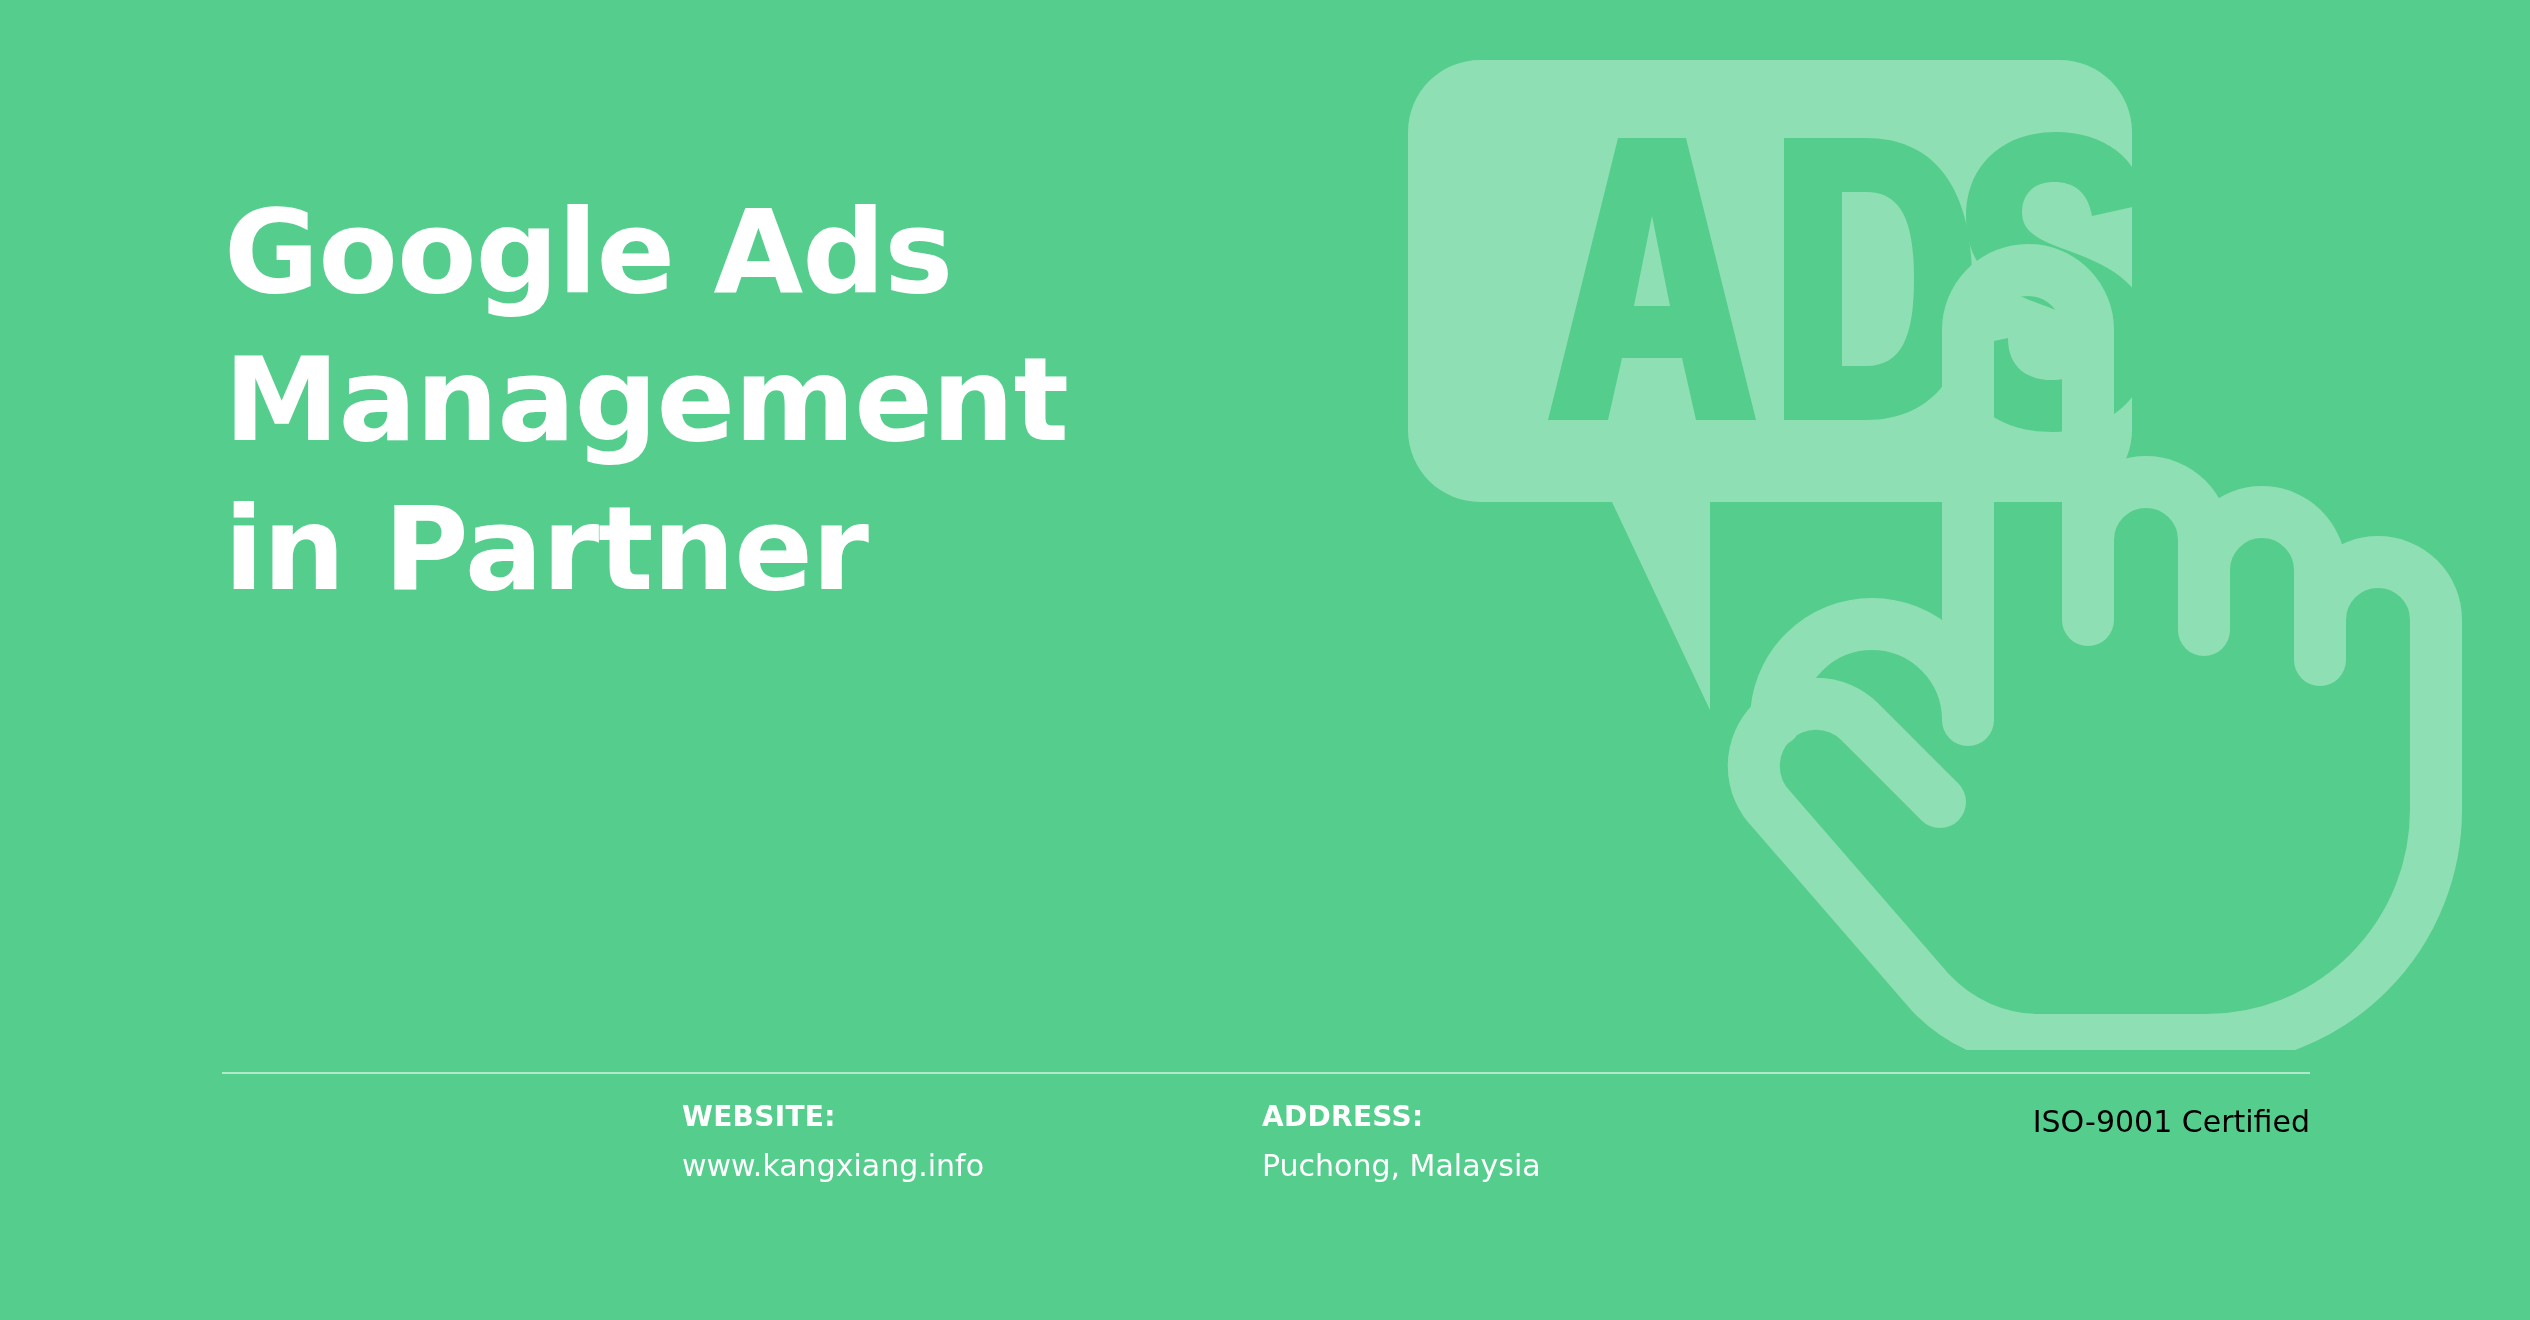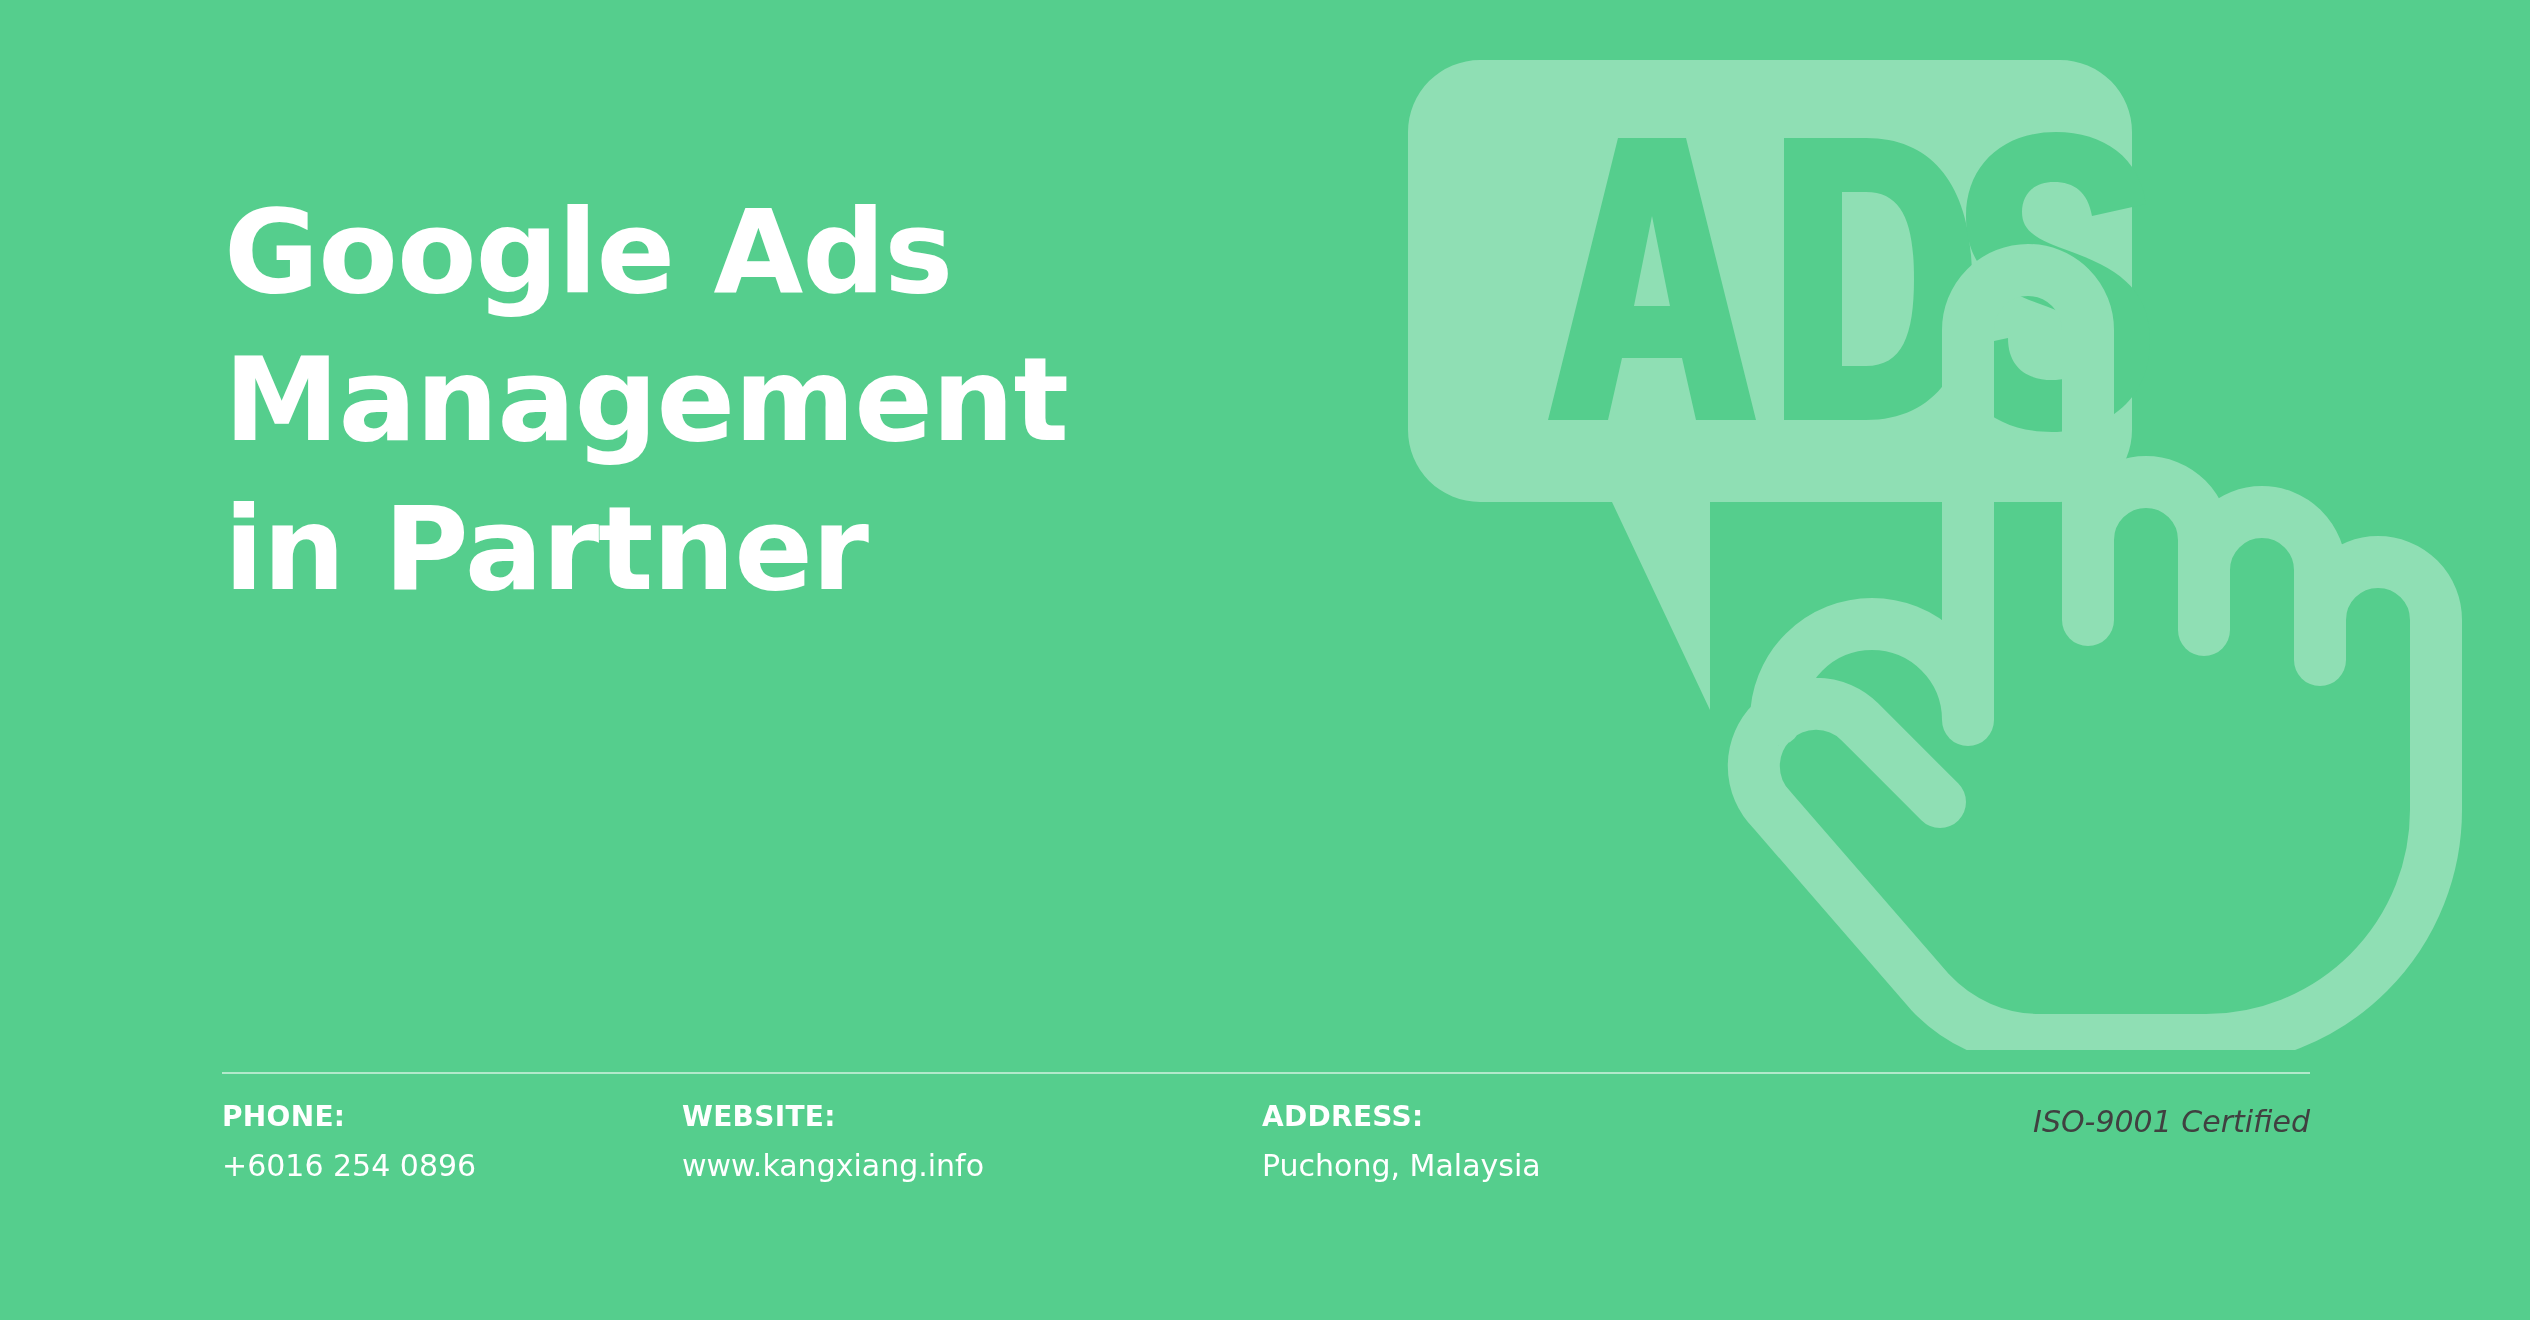--- a/index.html
+++ b/index.html
@@ -87,25 +87,24 @@
   }
   #foot-phone   { left: 0px; }
   #foot-website { left: 460px; }
   #foot-address { left: 1040px; }
 
   .cert {
     position: absolute;
     right: 0px;
     top: 0px;
     text-align: center;
-    color: #404040;
+    color: #000000;
     font-family: "DejaVu Sans", sans-serif;
     font-size: 30px;
     line-height: 1.45;
-    font-style: italic;
   }
   .cert span { display: block; }
 </style>
 </head>
 <body>
 
 <div class="banner">
 
   <div class="headline">
     <span class="line">Google Ads</span>
@@ -148,24 +147,20 @@
                L 392 790
                a 62 62 0 0 1 88 -88
                L 560 782" fill="none" stroke="#8FDFB4" stroke-width="52" stroke-linecap="round" stroke-linejoin="round"></path>
     </svg>
   </div>
 
   <div class="divider"></div>
 
   <div class="footer">
 
-    <div class="foot-col" id="foot-phone">
-      <span class="fc-label">PHONE:</span>
-      <span class="fc-value">+6016 254 0896</span>
-    </div>
 
     <div class="foot-col" id="foot-website">
       <span class="fc-label">WEBSITE:</span>
       <span class="fc-value">www.kangxiang.info</span>
     </div>
 
     <div class="foot-col" id="foot-address">
       <span class="fc-label">ADDRESS:</span>
       <span class="fc-value">Puchong, Malaysia</span>
     </div>

